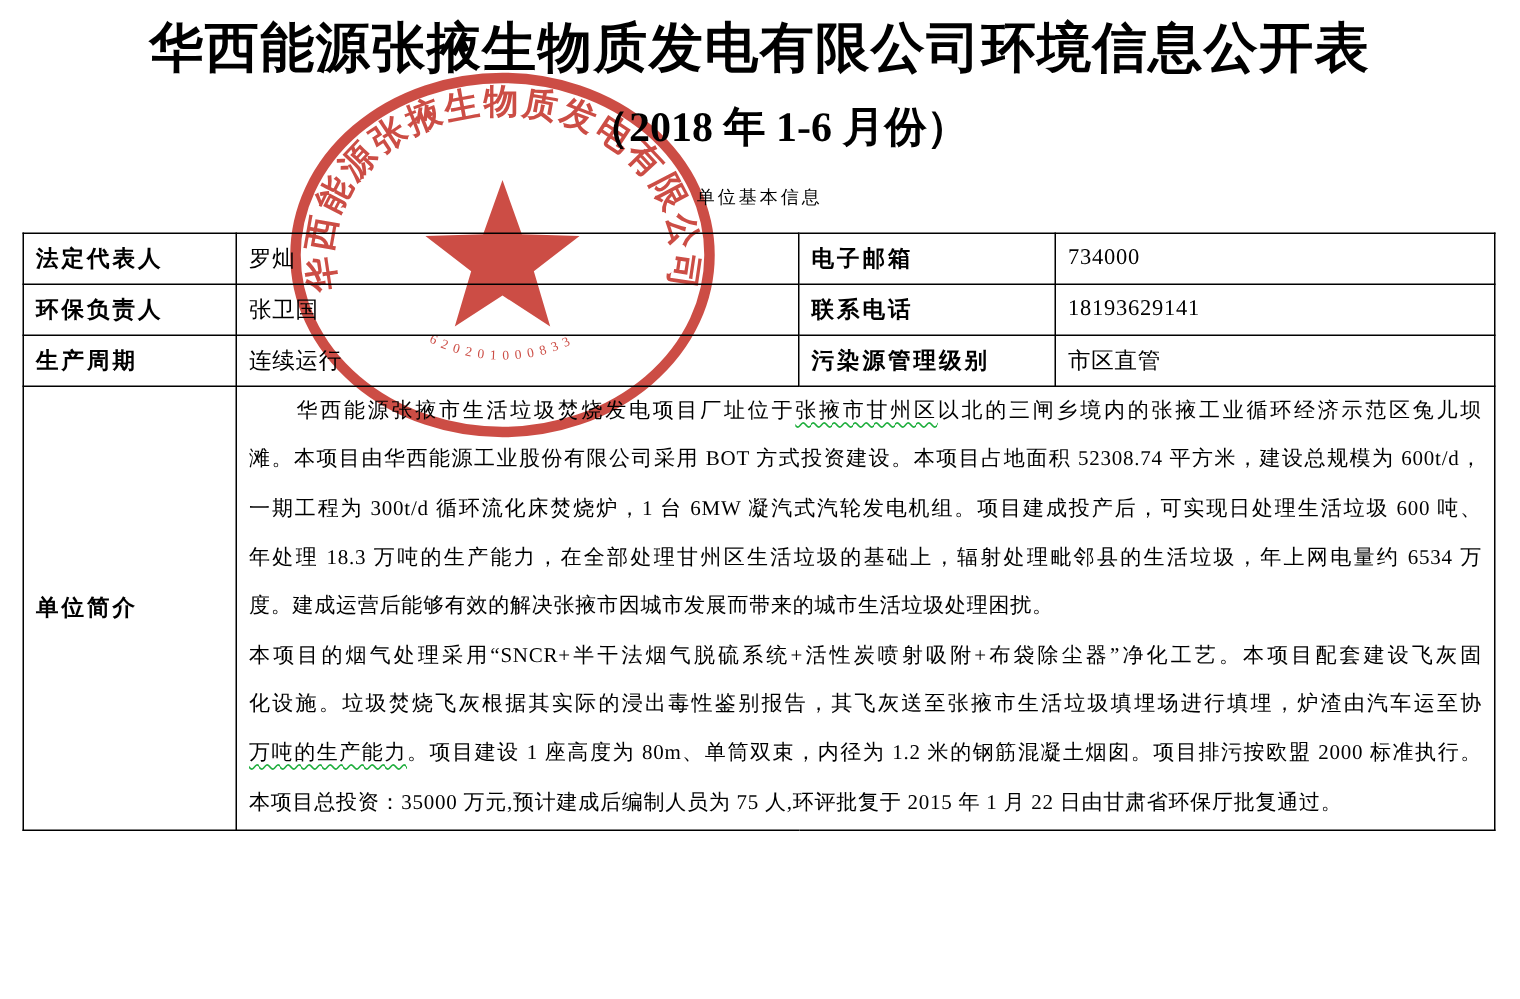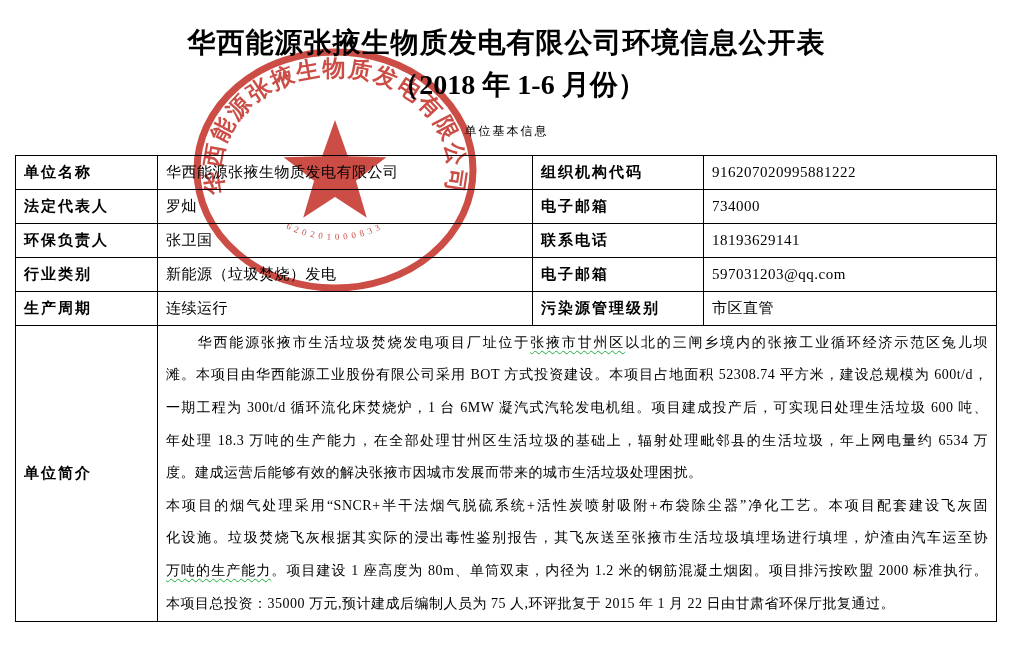--- a/index.html
+++ b/index.html
@@ -1,22 +1,22 @@
 <!DOCTYPE html>
 <html><head>
 <meta charset="utf-8">
 <style>
   html,body{margin:0;padding:0;background:#fff;}
   .page{
     position:relative;width:1013px;height:666px;background:#fff;
     font-family:"Liberation Serif","DejaVu Serif",serif;color:#000;overflow:hidden;
   }
   .title{
-    position:absolute;top:24px;left:0;width:100%;text-align:center;
-    font-size:28px;font-weight:bold;letter-spacing:1px;
+    position:absolute;top:8px;left:0;width:100%;text-align:center;
+    font-size:36px;font-weight:bold;letter-spacing:1px;
   }
   .subtitle{
     position:absolute;top:66px;left:0;width:100%;text-align:center;
     font-size:28px;font-weight:bold;padding-left:12px;
   }
   .section-heading{
     position:absolute;top:123px;left:0;width:100%;text-align:center;
     font-size:12px;letter-spacing:2px;
   }
   table.info{
@@ -69,42 +69,30 @@
 
   <table class="info">
     <colgroup>
       <col style="width:142px">
         <col style="width:375px">
         <col style="width:171px">
         <col style="width:293px">
     </colgroup>
     <tbody>
       <tr class="basic">
-        <th>单位名称</th>
-        <td class="value">华西能源张掖生物质发电有限公司</td>
-        <th>组织机构代码</th>
-        <td class="value">916207020995881222</td>
-      </tr>
-      <tr class="basic">
         <th>法定代表人</th>
         <td class="value">罗灿</td>
         <th>电子邮箱</th>
         <td class="value">734000</td>
       </tr>
       <tr class="basic">
         <th>环保负责人</th>
         <td class="value">张卫国</td>
         <th>联系电话</th>
         <td class="value">18193629141</td>
-      </tr>
-      <tr class="basic">
-        <th>行业类别</th>
-        <td class="value">新能源（垃圾焚烧）发电</td>
-        <th>电子邮箱</th>
-        <td class="value">597031203@qq.com</td>
       </tr>
       <tr class="basic">
         <th>生产周期</th>
         <td class="value">连续运行</td>
         <th>污染源管理级别</th>
         <td class="value">市区直管</td>
       </tr>
       <tr class="intro-row">
         <th>单位简介</th>
         <td class="intro-cell" colspan="3">

